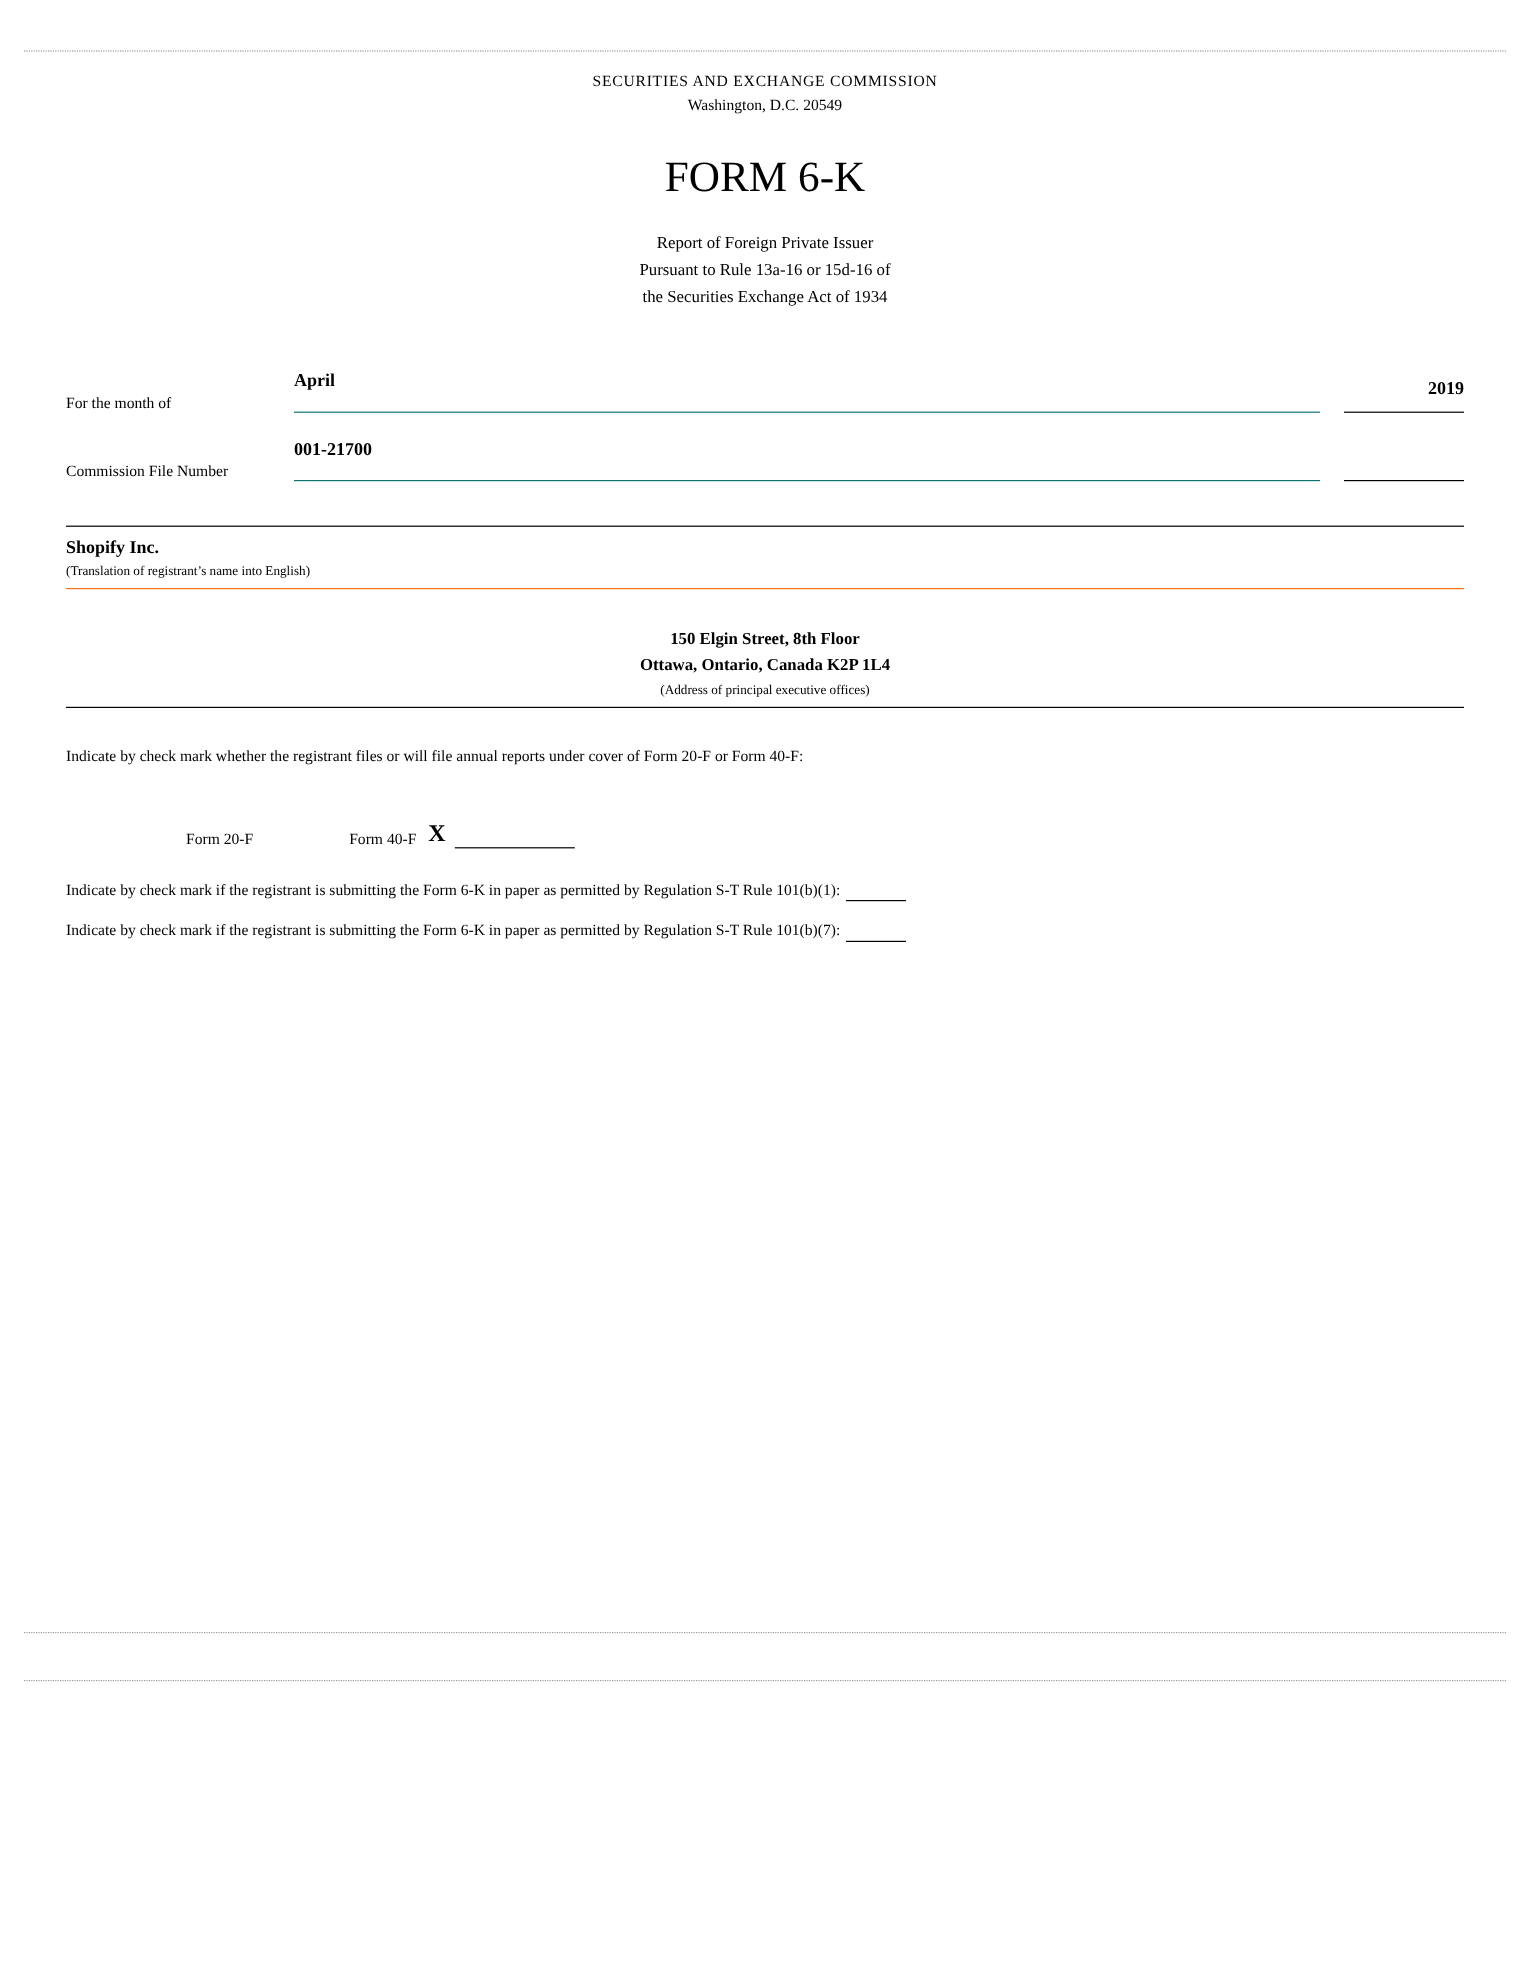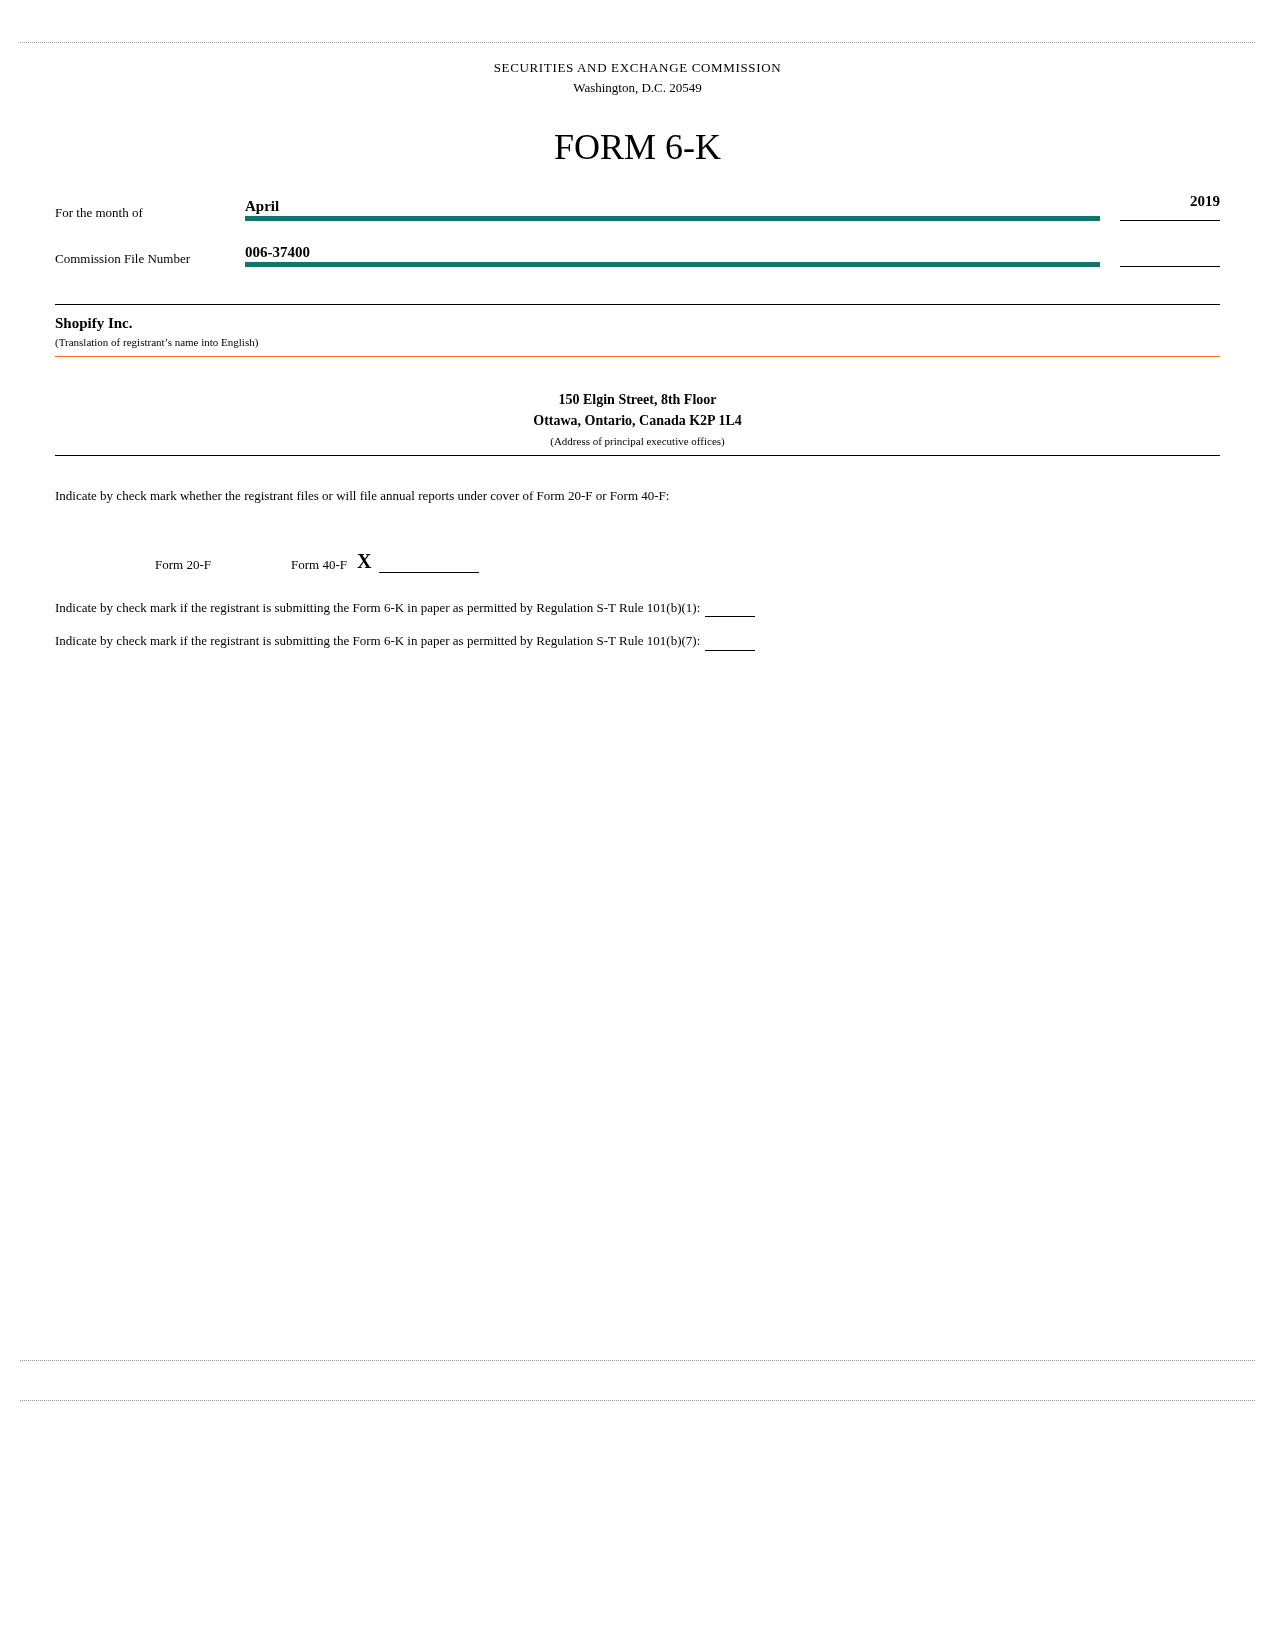--- a/index.html
+++ b/index.html
@@ -108,22 +108,22 @@
     }
 
     .field-label {
       font-size: 13px;
       width: 190px;
       flex-shrink: 0;
     }
 
     .field-value-container {
       flex: 1;
-      border-bottom: 5px solid #0f766e;
-      padding-bottom: 1px;
+      border-bottom: 1px solid #0f766e;
+      padding-bottom: 16px;
       margin-right: 20px;
     }
 
     .field-value {
       font-size: 15px;
       font-weight: bold;
     }
 
     .field-year-container {
       width: 100px;
@@ -251,37 +251,42 @@
 
     <div class="header">
       <div class="header-title">SECURITIES AND EXCHANGE COMMISSION</div>
       <div class="header-address">Washington, D.C. 20549</div>
     </div>
 
     <div class="form-title">
       <h1>FORM 6-K</h1>
     </div>
 
+    <div class="report-subtitle">
+      <div>Report of Foreign Private Issuer</div>
+      <div>Pursuant to Rule 13a-16 or 15d-16 of</div>
+      <div>the Securities Exchange Act of 1934</div>
+    </div>
 
     <div class="form-fields">
 
       <div class="field-row">
         <div class="field-label">For the month of</div>
         <div class="field-value-container">
           <span class="field-value">April</span>
         </div>
         <div class="field-year-container">
           <span class="field-year">2019</span>
         </div>
       </div>
 
       <div class="field-row">
         <div class="field-label">Commission File Number</div>
         <div class="field-value-container">
-          <span class="field-value">006-37400</span>
+          <span class="field-value">001-21700</span>
         </div>
         <div class="field-year-container">
         </div>
       </div>
 
     </div>
 
     <div class="company-section">
       <div class="company-name">Shopify Inc.</div>
       <div class="company-subtitle">(Translation of registrant’s name into English)</div>

